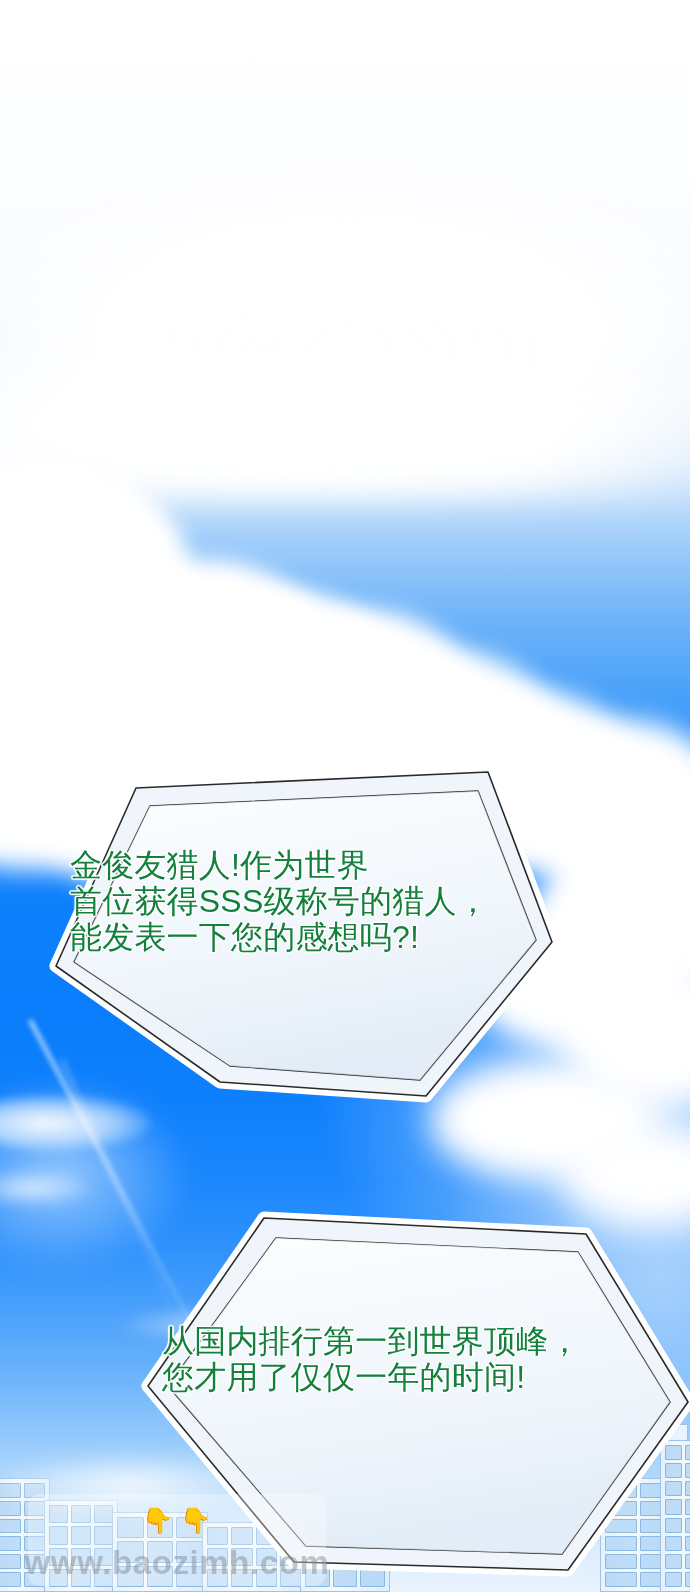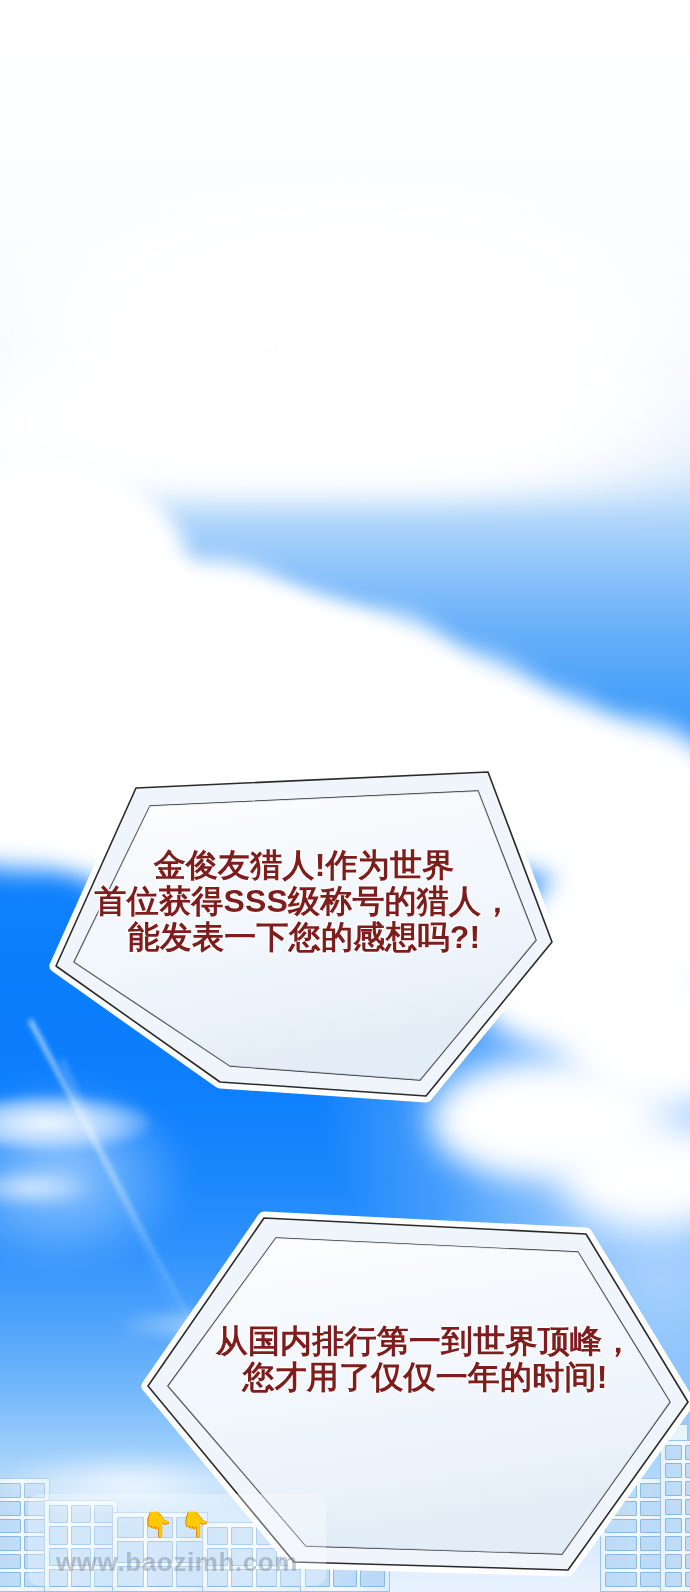--- a/index.html
+++ b/index.html
@@ -224,23 +224,22 @@
 
   
   .bubble-wrap { position: absolute; }
 
   .bubble-svg { display: block; overflow: visible; }
 
   .bubble-text {
     position: absolute;
     left: 0; top: 0;
     width: 100%;
-    text-align: center;
-    color: #7f1d1d;
-    font-weight: 700;
+    color: #15803d;
+    font-weight: 400;
     line-height: 1.12;
     letter-spacing: 0.2px;
     white-space: pre-line;
     text-shadow:
        0 0  3px #fff,  0 0 3px #fff,
        1.4px 0 0 #fff, -1.4px 0 0 #fff,
        0 1.4px 0 #fff, 0 -1.4px 0 #fff,
        1px 1px 0 #fff, -1px 1px 0 #fff,
        1px -1px 0 #fff, -1px -1px 0 #fff;
     pointer-events: none;
@@ -289,21 +288,21 @@
     filter: saturate(1.2);
   }
   #watermark-cn {
     font-size: 28px;
     font-weight: 700;
     color: rgba(118,128,140,0.48);
     letter-spacing: 1px;
     line-height: 1;
   }
   #watermark-url {
-    font-size: 26px;
+    font-size: 33px;
     font-weight: 600;
     color: rgba(122,132,145,0.45);
     letter-spacing: 0.6px;
     line-height: 1;
     margin-top: 6px;
   }
 </style>
 </head>
 <body>
 

